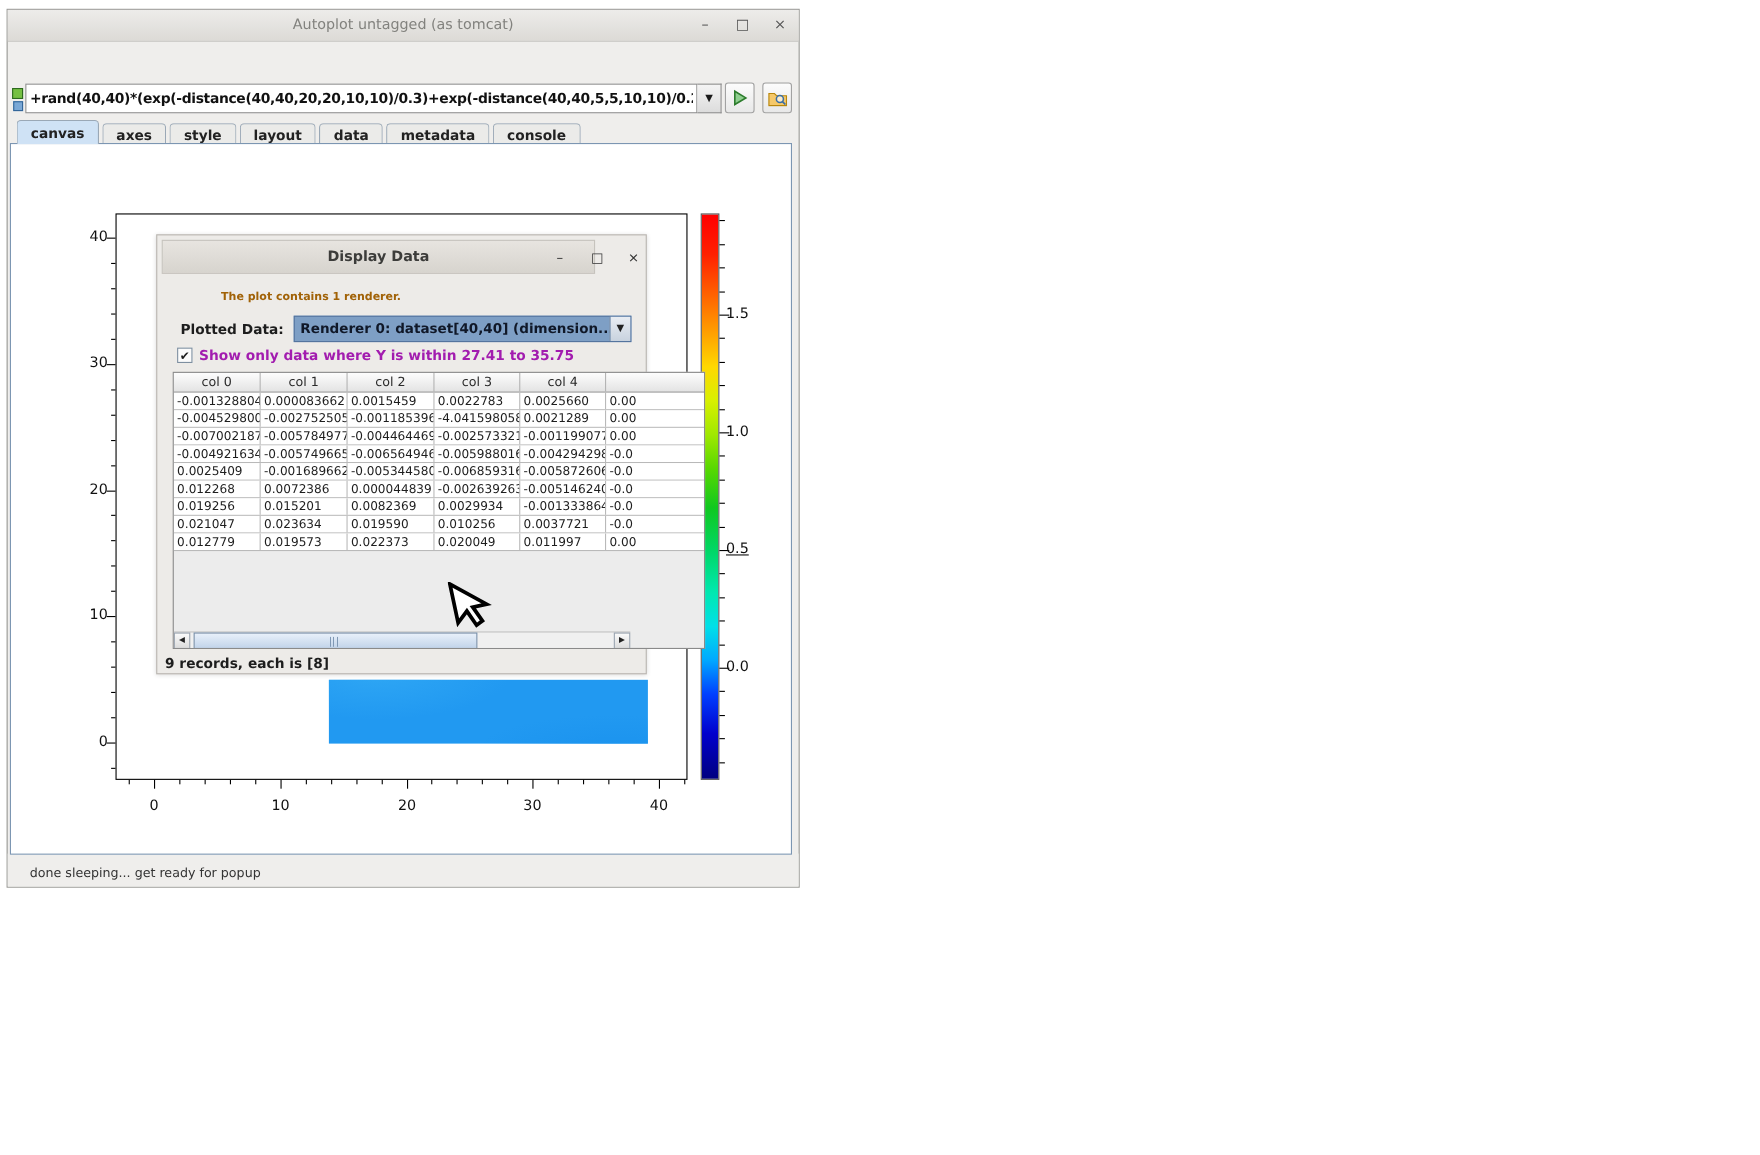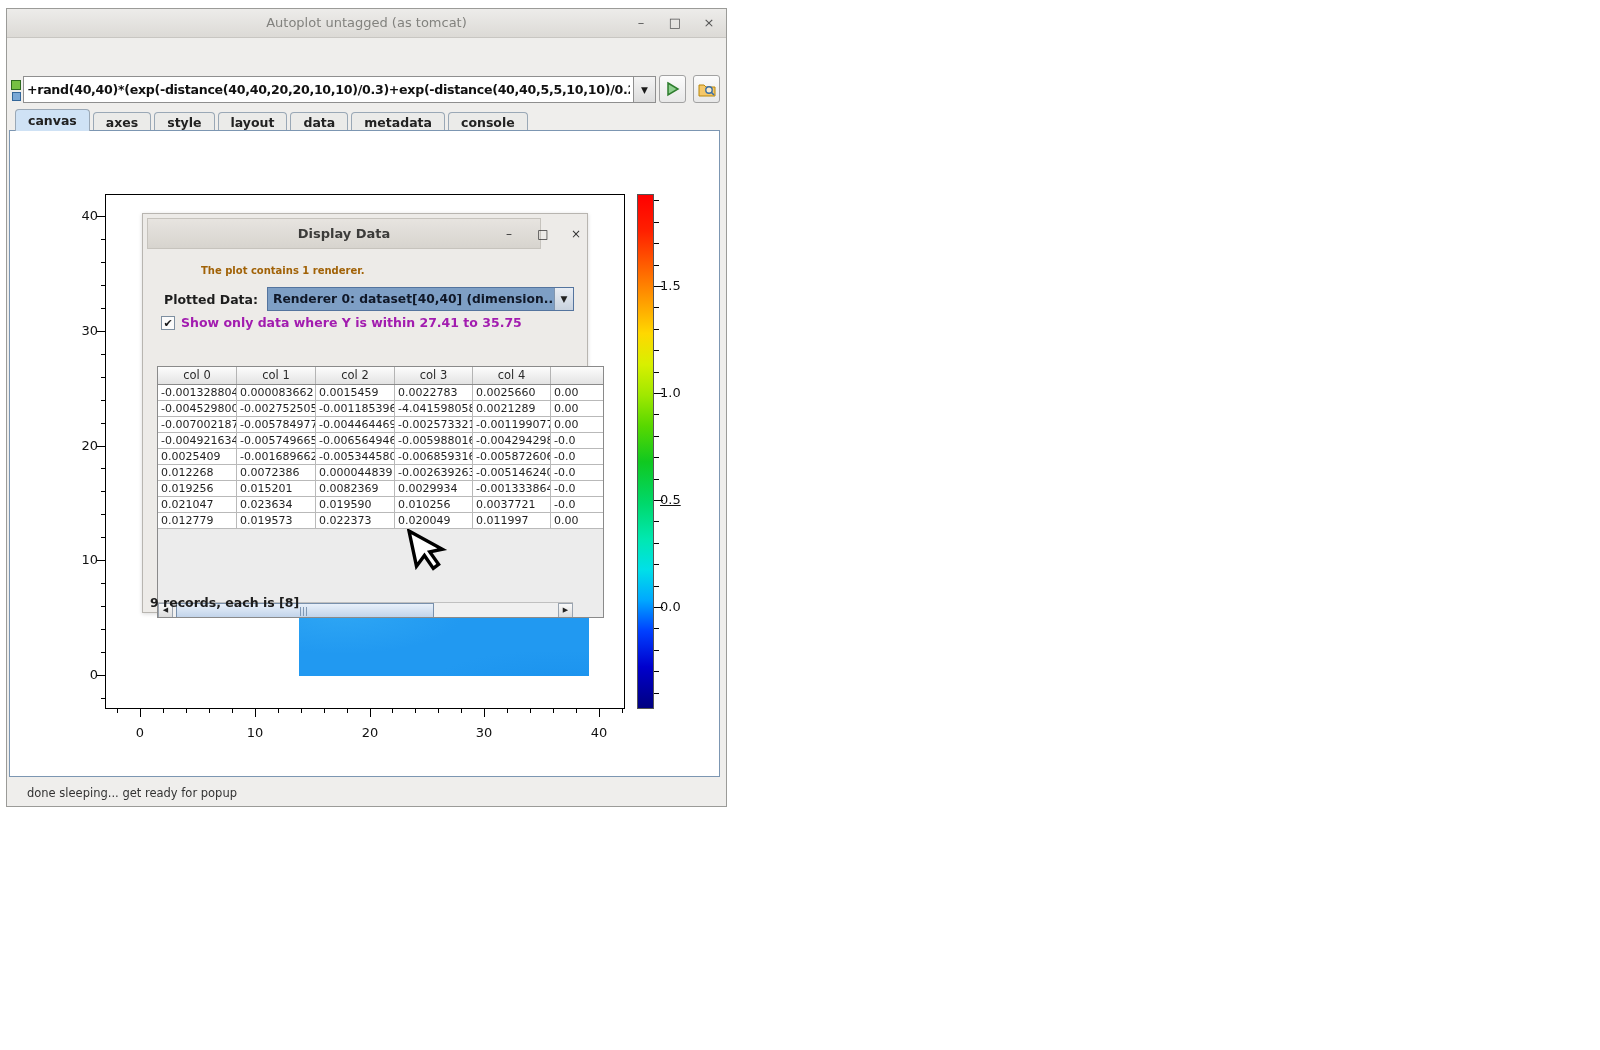--- a/index.html
+++ b/index.html
@@ -88,22 +88,22 @@
     border:1px solid #54749e;background:#7e9fc5;display:flex;}
   #combo .combo-text{flex:1;font-size:12.3px;font-weight:600;color:#101828;
     line-height:22px;padding-left:5px;white-space:nowrap;overflow:hidden;}
   #combo .combo-arrow{width:19px;background:linear-gradient(#e9edf3,#c8d2de);
     border-left:1px solid #8296ae;text-align:center;font-size:9px;line-height:22px;color:#222;}
   #filter-box{position:absolute;left:18px;top:102px;width:14px;height:14px;
     background:#fbfbfb;border:1px solid #7e8fa0;text-align:center;}
   #filter-box .chk{font-size:11px;line-height:13px;color:#1a1a1a;font-weight:700;}
   .filter-label{position:absolute;left:38px;top:101px;font-size:12.5px;font-weight:600;color:#a21caf;}
   
-  #scrollpane{position:absolute;left:14px;top:124px;width:447px;height:252px;
-    border:1px solid #8a8a8a;background:#ececec;overflow:hidden;margin-top:28px;}
+  #scrollpane{position:absolute;left:14px;top:124px;width:484px;height:252px;
+    border:1px solid #8a8a8a;background:#ececec;overflow:hidden;}
   #thead{display:flex;height:18px;background:linear-gradient(#fdfdfd,#e3e3e3);
     border-bottom:1px solid #8a8a8a;}
   .th{font-size:11.5px;color:#2a2a2a;text-align:center;line-height:17px;
     border-right:1px solid #b4b4b4;overflow:hidden;white-space:nowrap;}
   .tr{display:flex;height:16px;background:#fff;border-bottom:1px solid #b9b9b9;}
   .td{font-size:11px;color:#1e1e1e;line-height:15px;padding-left:3px;
     border-right:1px solid #b9b9b9;overflow:hidden;white-space:nowrap;}
   .c0,.c1,.c2{width:79px;}.c3,.c4{width:78px;}
   .c5{flex:1;border-right:none;}
   

